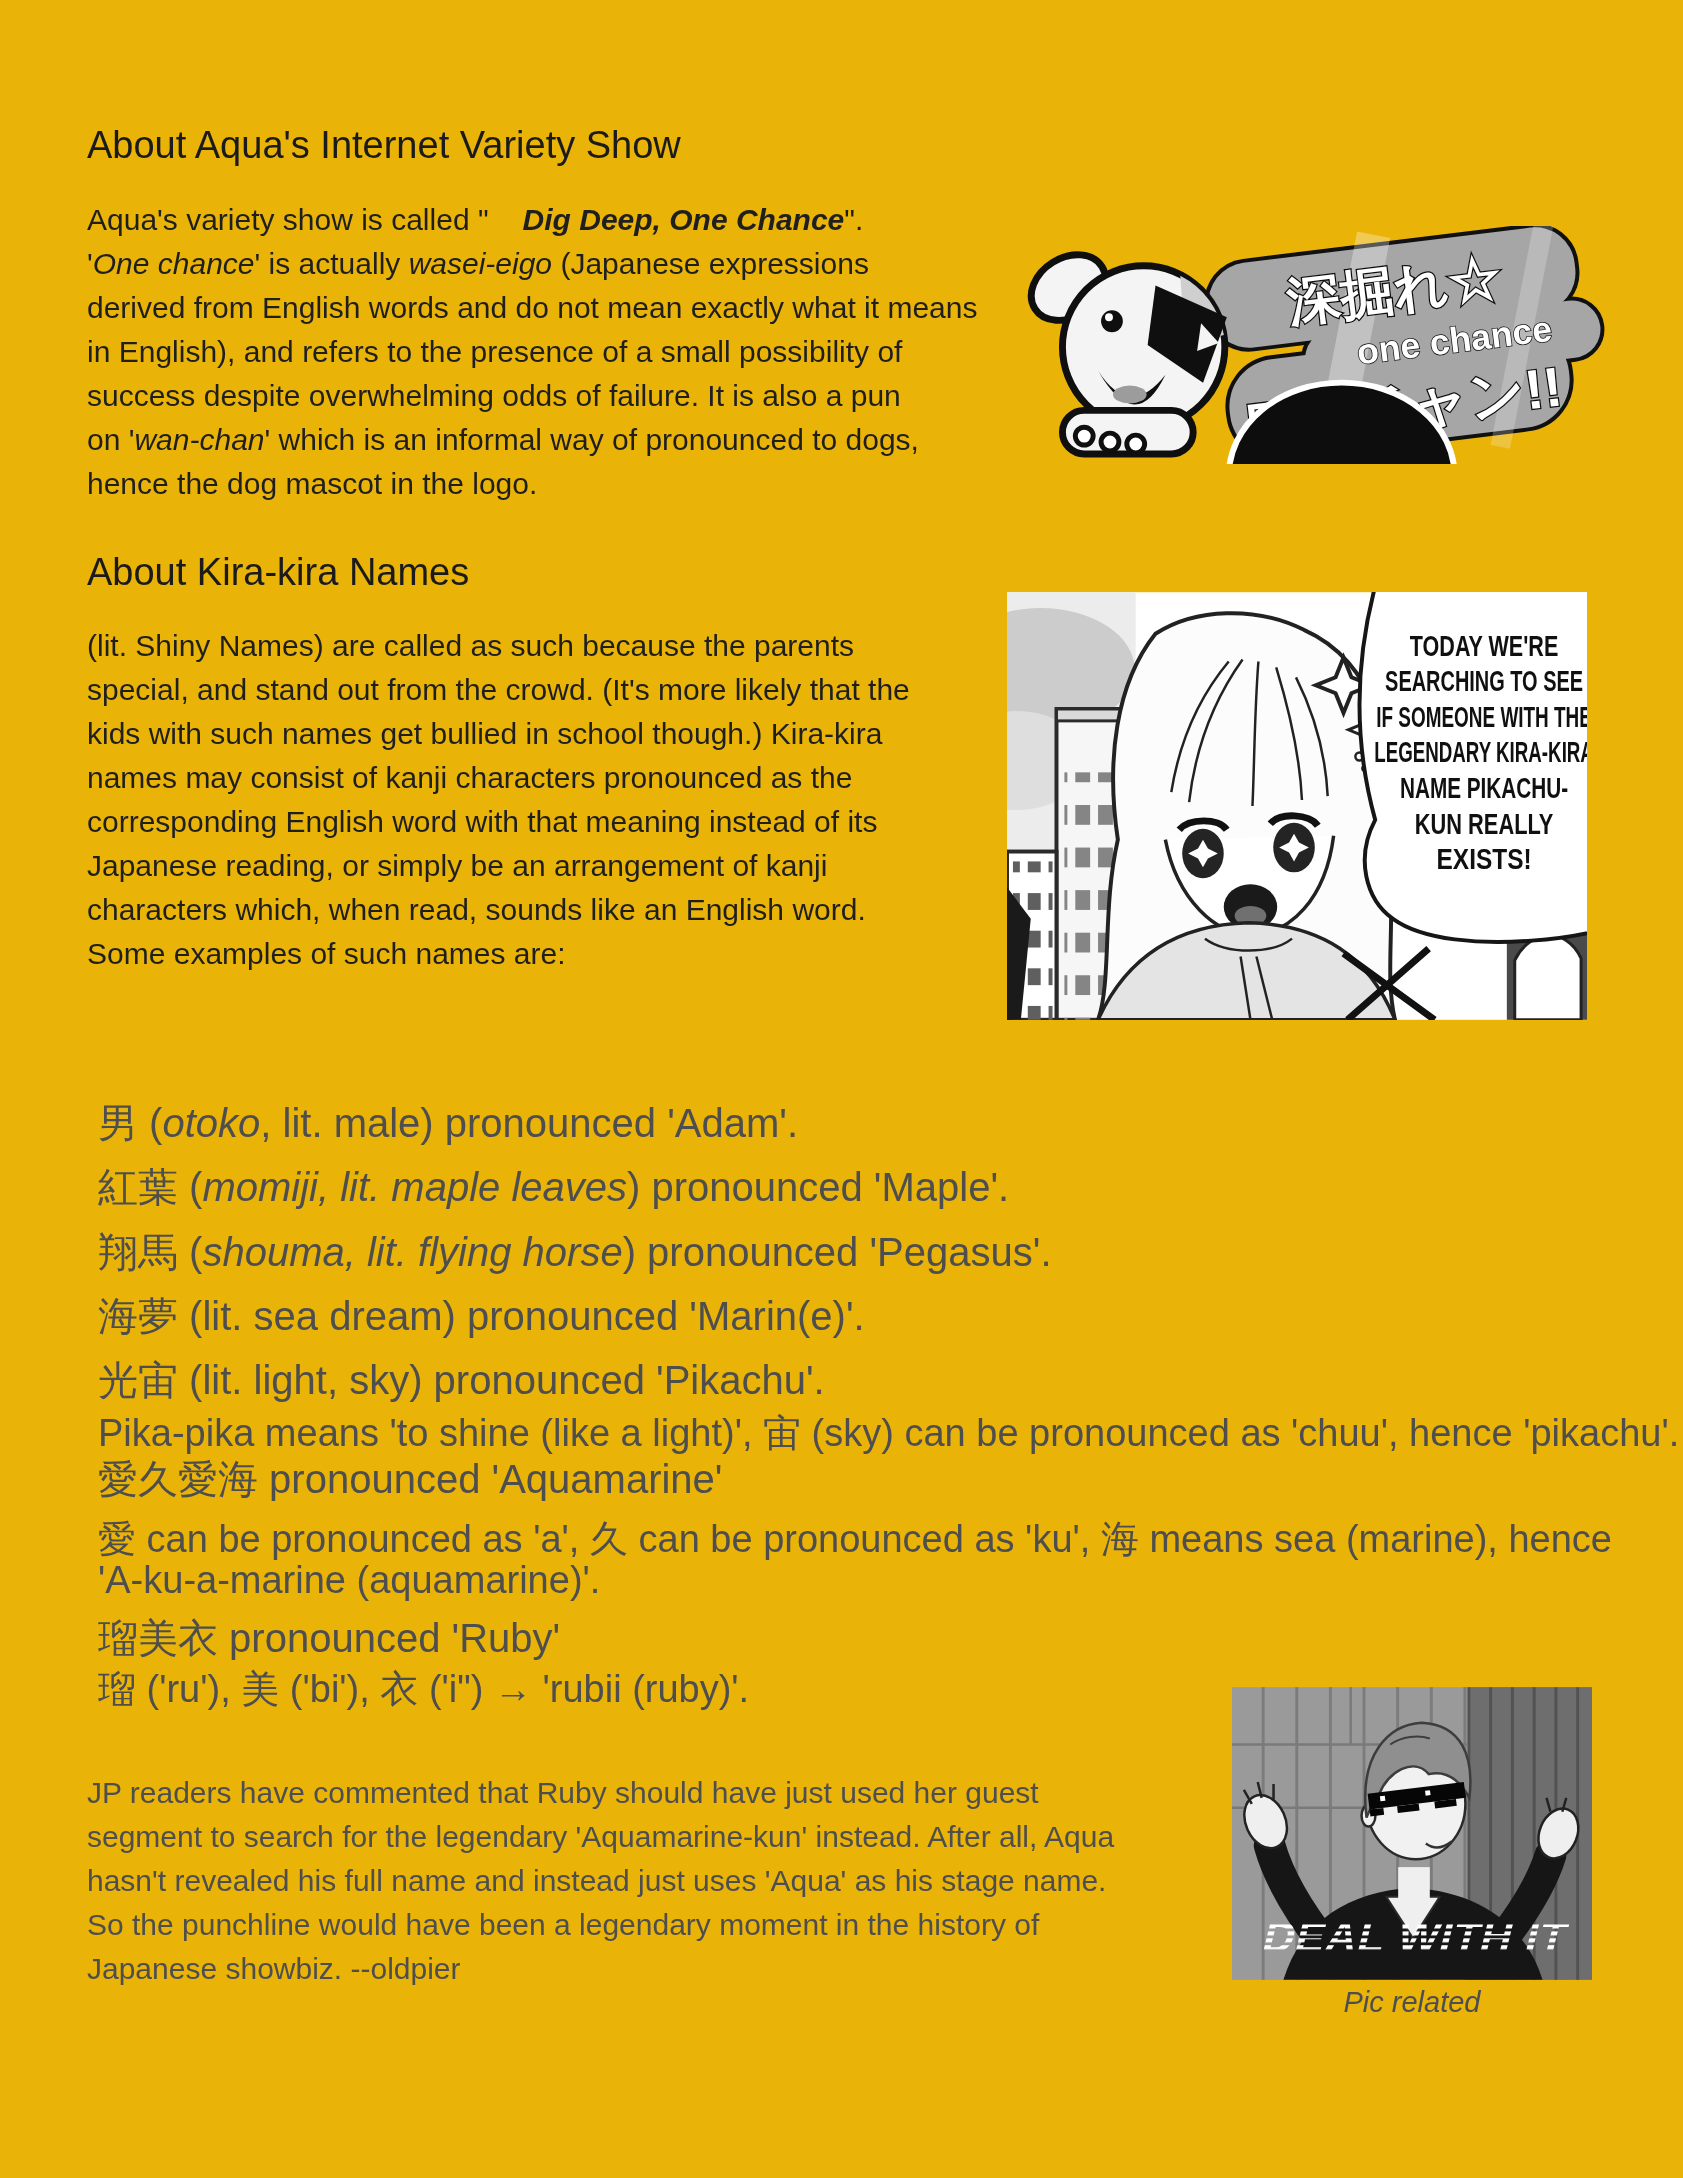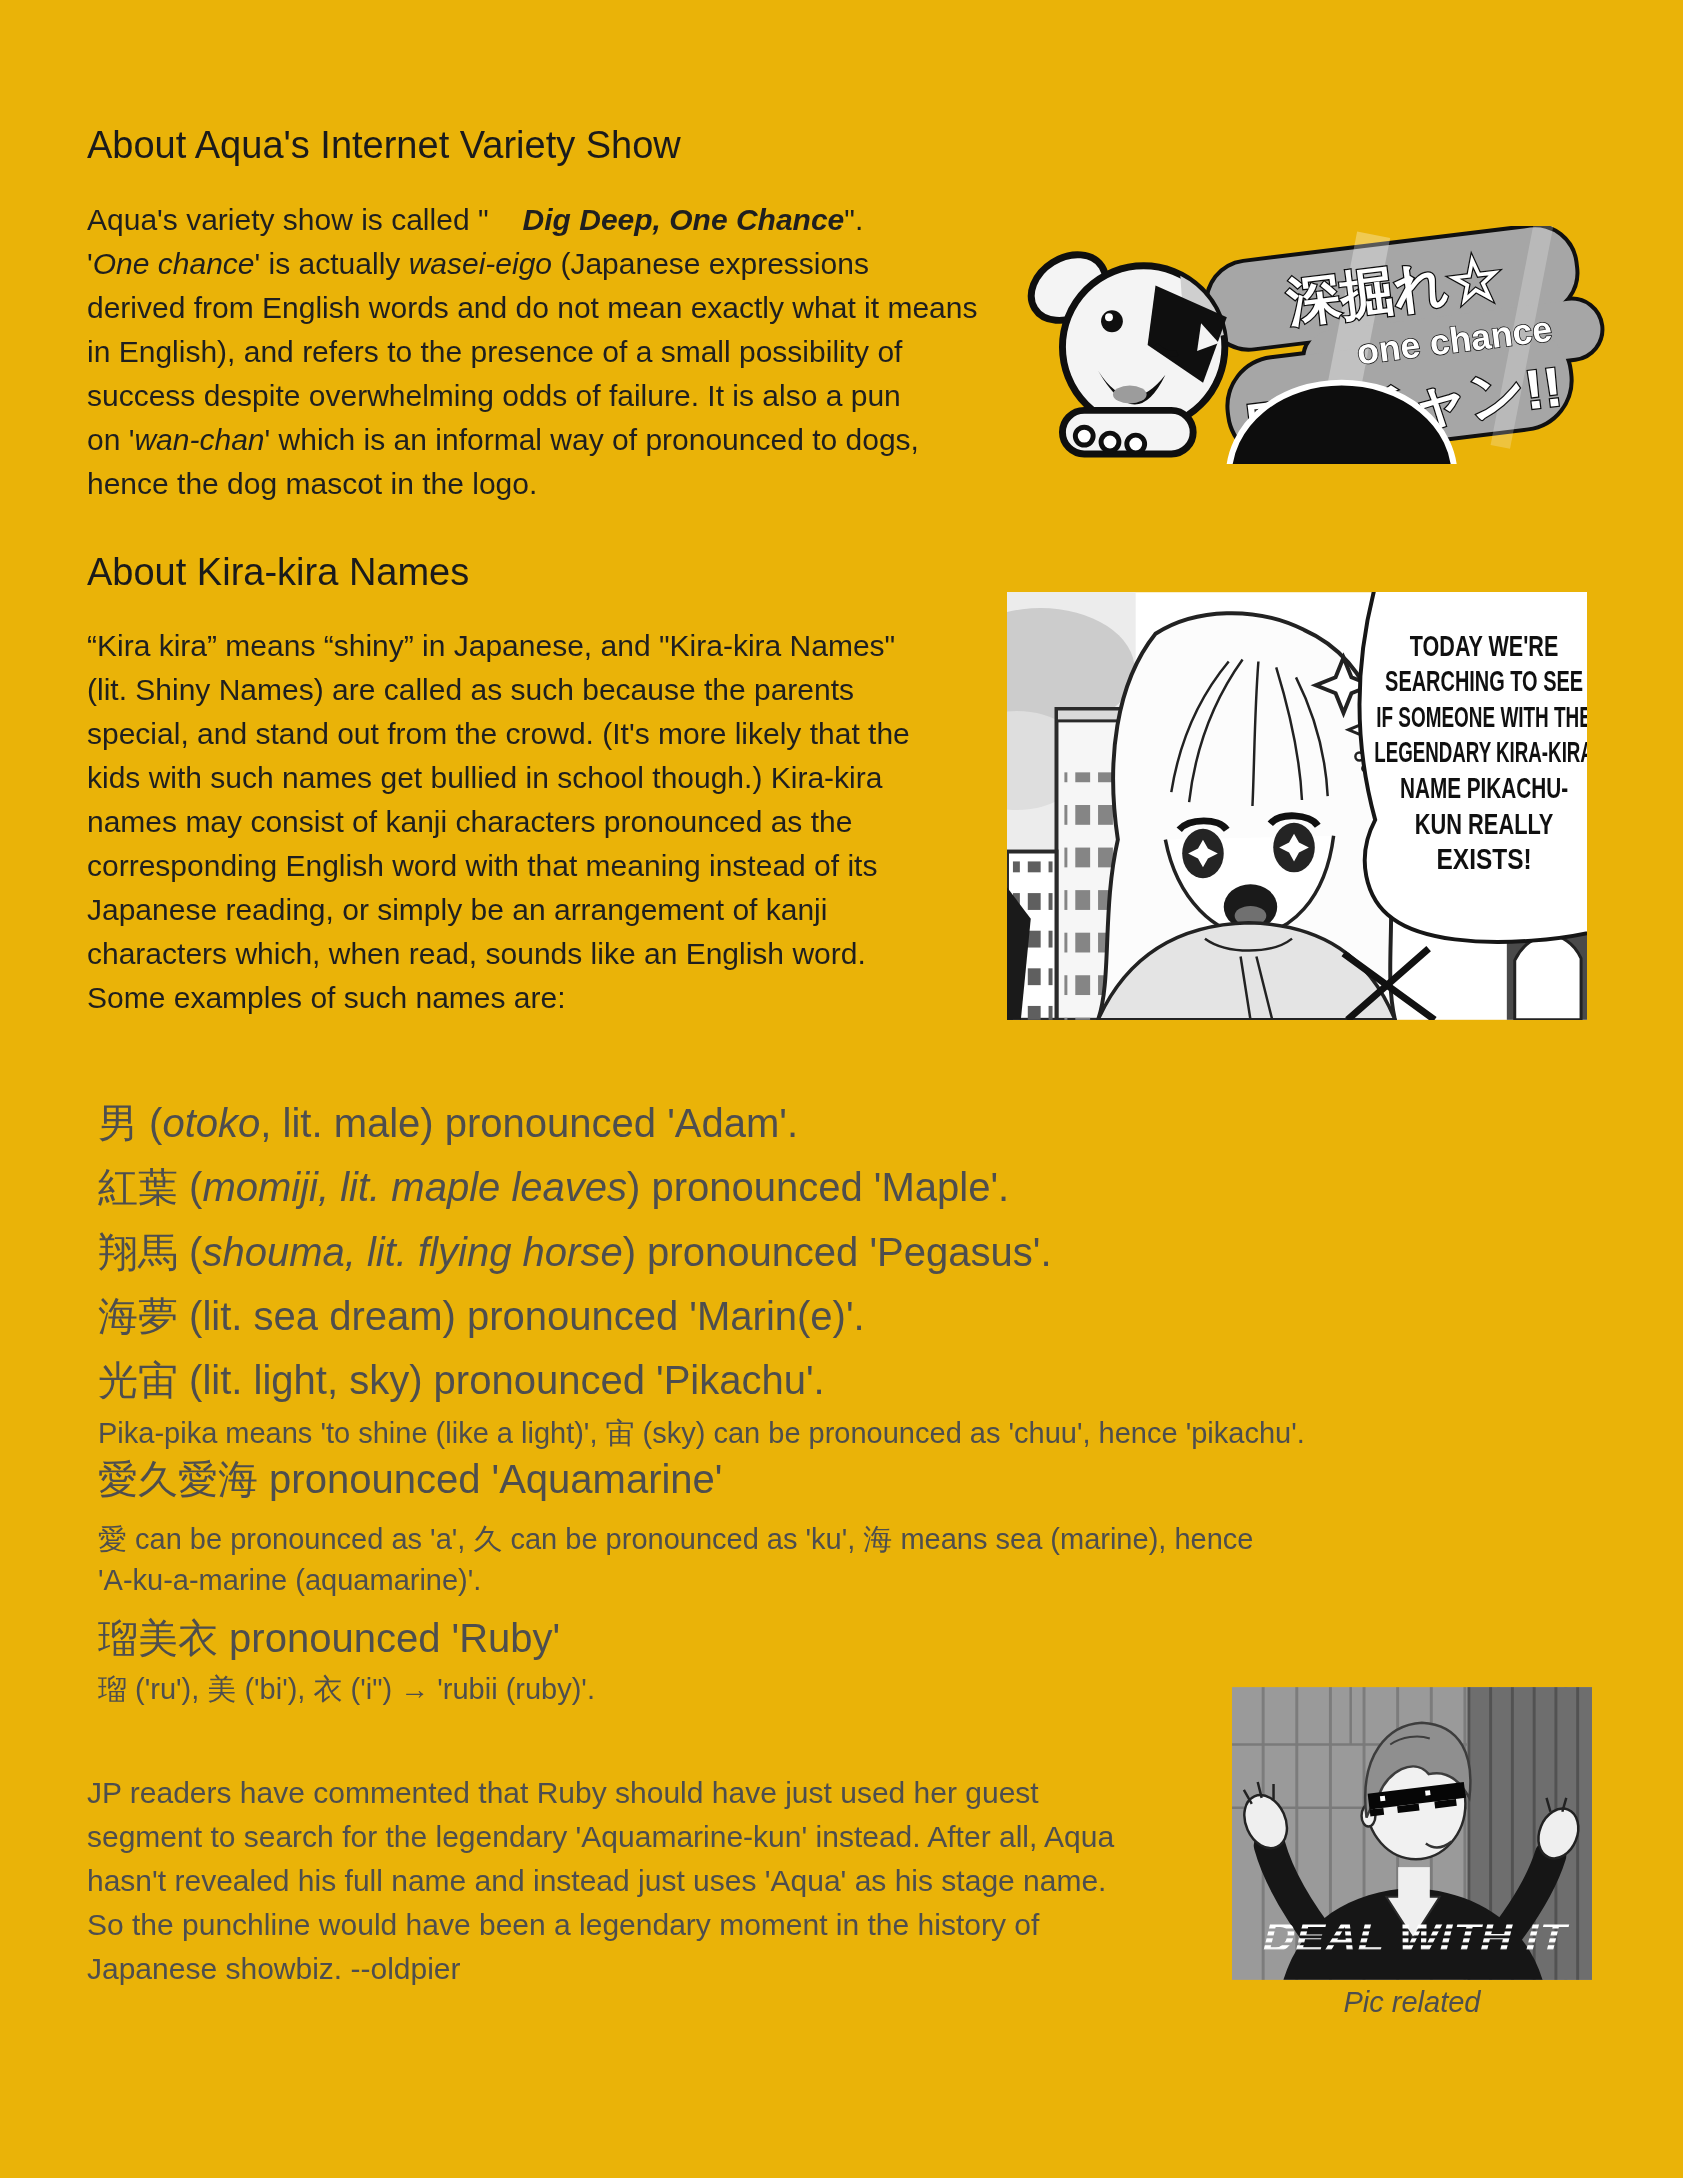--- a/index.html
+++ b/index.html
@@ -7,21 +7,21 @@
         font-family:"Liberation Sans", sans-serif;color:#1f1f1f;}
   h1{position:absolute;left:87px;margin:0;font-size:38px;font-weight:400;
      color:#1b1b1b;line-height:44px;white-space:nowrap;}
   .para{position:absolute;left:87px;}
   .pline{height:44px;line-height:44px;font-size:30px;white-space:nowrap;}
   .dark .pline{color:#1f1f1f;}
   .muted{color:#4e4e4e;}
   .muted .pline{color:#4e4e4e;}
   .nline{position:absolute;left:98px;white-space:nowrap;color:#4e4e4e;}
   .nlarge{font-size:40px;line-height:59px;}
-  .nsmall{font-size:29px;line-height:40px;}
+  .nsmall{font-size:38px;line-height:40px;}
   .i{font-style:italic;}
   .bi{font-style:italic;font-weight:bold;margin-left:34px;}
   .img{position:absolute;}
   .photo-caption{position:absolute;left:1232px;top:1984px;width:360px;text-align:center;
      font-size:29px;line-height:36px;font-style:italic;color:#4e4e4e;white-space:nowrap;}
   svg text{font-family:"Liberation Sans", sans-serif;}
 </style>
 </head>
 <body>
 
@@ -71,21 +71,20 @@
       <circle cx="78" cy="212" r="9" fill="#ffffff" stroke="#0f0f0f" stroke-width="5"></circle>
       <circle cx="104" cy="218" r="9" fill="#ffffff" stroke="#0f0f0f" stroke-width="5"></circle>
       <circle cx="130" cy="220" r="9" fill="#ffffff" stroke="#0f0f0f" stroke-width="5"></circle>
     </g>
     <ellipse cx="338" cy="252" rx="114" ry="94" fill="#0d0d0d" stroke="#ffffff" stroke-width="6"></ellipse>
   </svg>
 
   <h1 style="top:550px;">About Kira-kira Names</h1>
 
   <div class="para dark" style="top:624px;">
-    <div class="pline">“Kira kira” means “shiny” in Japanese, and "Kira-kira Names"</div>
     <div class="pline">(lit. Shiny Names) are called as such because the parents</div>
     <div class="pline">special, and stand out from the crowd. (It's more likely that the</div>
     <div class="pline">kids with such names get bullied in school though.) Kira-kira</div>
     <div class="pline">names may consist of kanji characters pronounced as the</div>
     <div class="pline">corresponding English word with that meaning instead of its</div>
     <div class="pline">Japanese reading, or simply be an arrangement of kanji</div>
     <div class="pline">characters which, when read, sounds like an English word.</div>
     <div class="pline">Some examples of such names are:</div>
   </div>
 

